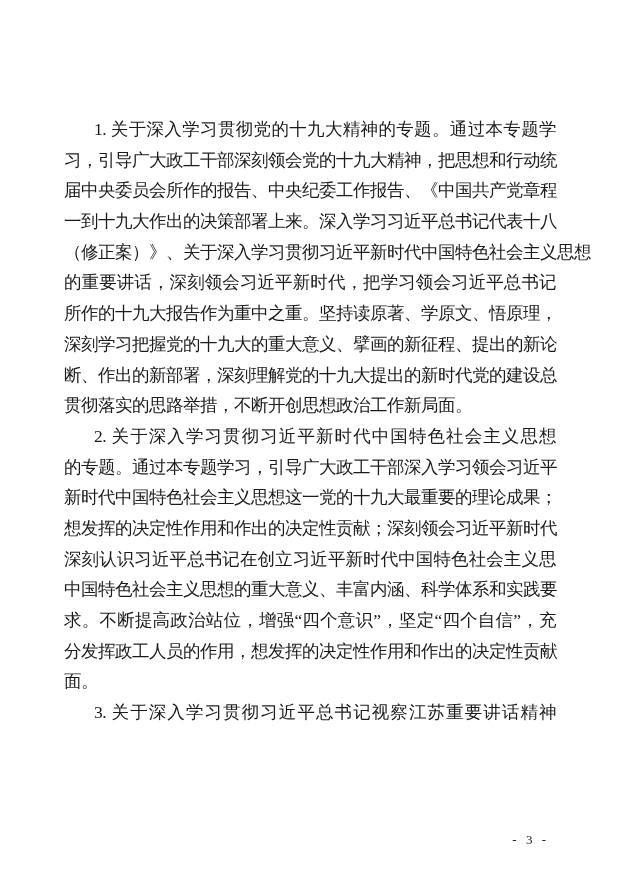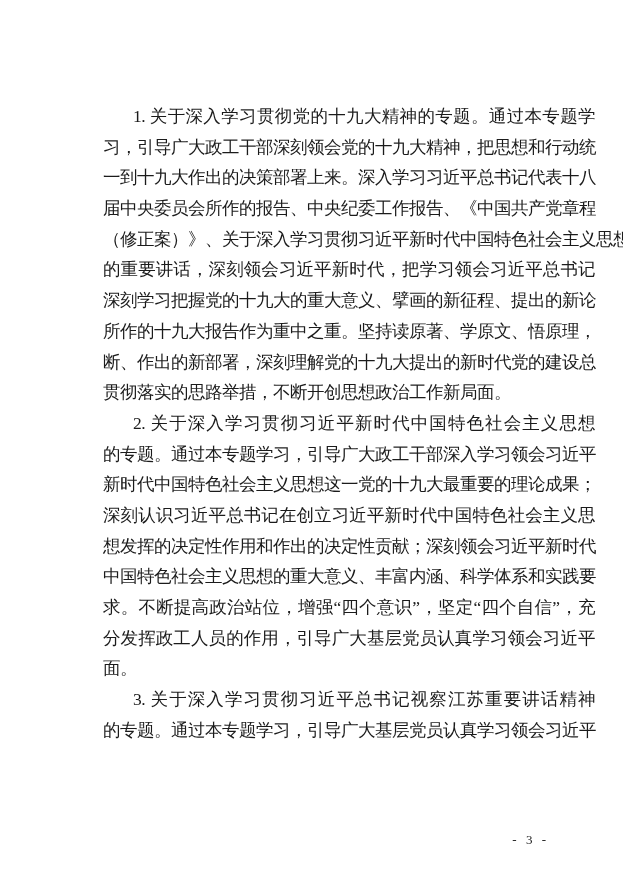--- a/index.html
+++ b/index.html
@@ -12,23 +12,22 @@
     width: 623px;
     height: 874px;
     background: #ffffff;
     overflow: hidden;
     font-family: "Liberation Serif", "DejaVu Serif", serif;
     color: #1b1b1b;
   }
   .text-block {
     position: absolute;
     left: 64px;
-    top: 101px;
+    top: 114px;
     width: 492px;
-    margin-left: 39px;
   }
   .line {
     font-size: 17.5px;
     letter-spacing: -0.5px;
     line-height: 30.7px;
     height: 30.7px;
     white-space: nowrap;
     text-align: justify;
     text-align-last: justify;
     overflow: visible;
@@ -50,34 +49,33 @@
     font-family: "Liberation Serif", "DejaVu Serif", serif;
   }
 </style>
 </head>
 <body>
 
 <div class="page">
   <div class="text-block">
       <div class="line indent">1. 关于深入学习贯彻党的十九大精神的专题。通过本专题学</div>
       <div class="line">习，引导广大政工干部深刻领会党的十九大精神，把思想和行动统</div>
+      <div class="line">届中央委员会所作的报告、中央纪委工作报告、《中国共产党章程</div>
       <div class="line">一到十九大作出的决策部署上来。深入学习习近平总书记代表十八</div>
-      <div class="line">届中央委员会所作的报告、中央纪委工作报告、《中国共产党章程</div>
       <div class="line">（修正案）》、关于深入学习贯彻习近平新时代中国特色社会主义思想</div>
       <div class="line">的重要讲话，深刻领会习近平新时代，把学习领会习近平总书记</div>
+      <div class="line">所作的十九大报告作为重中之重。坚持读原著、学原文、悟原理，</div>
       <div class="line">深刻学习把握党的十九大的重大意义、擘画的新征程、提出的新论</div>
-      <div class="line">所作的十九大报告作为重中之重。坚持读原著、学原文、悟原理，</div>
       <div class="line">断、作出的新部署，深刻理解党的十九大提出的新时代党的建设总</div>
       <div class="line para-end">贯彻落实的思路举措，不断开创思想政治工作新局面。</div>
       <div class="line indent">2. 关于深入学习贯彻习近平新时代中国特色社会主义思想</div>
       <div class="line">的专题。通过本专题学习，引导广大政工干部深入学习领会习近平</div>
       <div class="line">新时代中国特色社会主义思想这一党的十九大最重要的理论成果；</div>
+      <div class="line">想发挥的决定性作用和作出的决定性贡献；深刻领会习近平新时代</div>
       <div class="line">深刻认识习近平总书记在创立习近平新时代中国特色社会主义思</div>
-      <div class="line">想发挥的决定性作用和作出的决定性贡献；深刻领会习近平新时代</div>
       <div class="line">中国特色社会主义思想的重大意义、丰富内涵、科学体系和实践要</div>
       <div class="line">求。不断提高政治站位，增强“四个意识”，坚定“四个自信”，充</div>
-      <div class="line">分发挥政工人员的作用，引导广大基层党员认真学习领会习近平</div>
+      <div class="line">分发挥政工人员的作用，想发挥的决定性作用和作出的决定性贡献</div>
       <div class="line para-end">面。</div>
       <div class="line indent">3. 关于深入学习贯彻习近平总书记视察江苏重要讲话精神</div>
-      <div class="line">的专题。通过本专题学习，引导广大基层党员认真学习领会习近平</div>
     </div>
   <div class="page-number">- 3 -</div>
 </div>
 
 </body></html>

